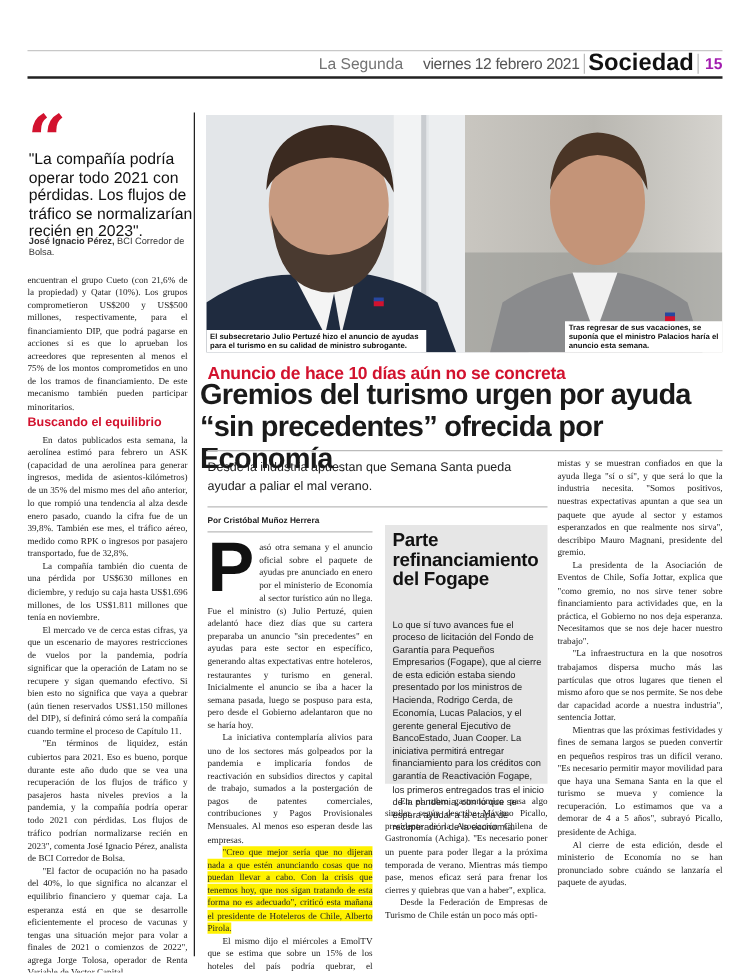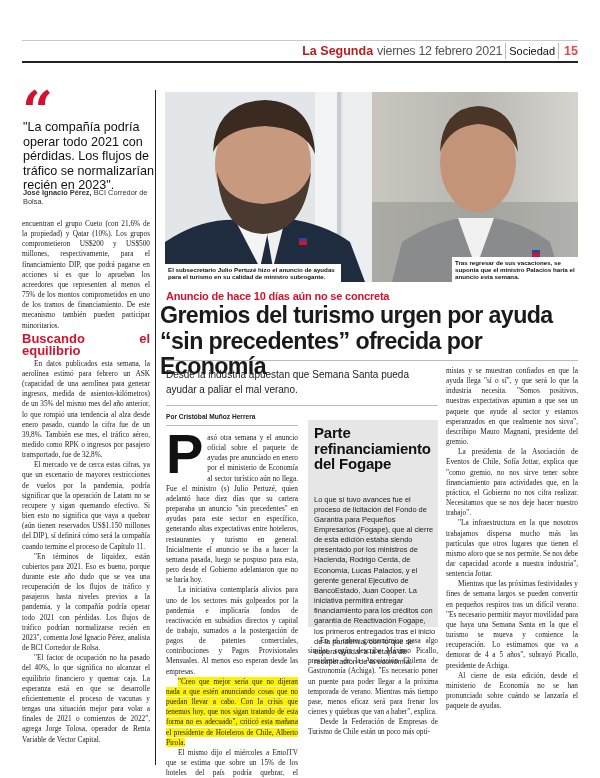--- a/index.html
+++ b/index.html
@@ -3,52 +3,52 @@
 <meta charset="utf-8">
 <style>
   html, body { margin: 0; padding: 0; background: #ffffff; }
   body { width: 600px; height: 778px; position: relative; overflow: hidden; font-family: "Liberation Serif", serif; color: #1a1a1a; }
   .abs { position: absolute; }
 
   
   .hdr-topline { left: 22px; top: 40px; width: 556px; height: 1px; background: #c8c8c8; }
   .hdr-botline { left: 22px; top: 61px; width: 556px; height: 2px; background: #222; }
   .hdr { top: 42px; right: 22px; height: 18px; display: flex; align-items: center; font-family: "Liberation Sans", sans-serif; font-size: 12.5px; white-space: nowrap; }
-  .hdr .brand { color: #b91c1c; font-weight: bold; }
-  .hdr .date { color: #555; margin-left: 4px; letter-spacing: -0.3px; }
+  .hdr .brand { color: #737373; font-weight: normal; }
+  .hdr .date { color: #555; margin-left: 16px; letter-spacing: -0.3px; }
   .hdr .sep { width: 1px; height: 16px; background: #bbb; margin: 0 3px 0 3px; }
-  .hdr .section { color: #111; font-weight: normal; font-size: 11px; }
-  .hdr .page { color: #ef4444; font-weight: bold; margin-left: 2px; }
+  .hdr .section { color: #111; font-weight: bold; font-size: 19px; }
+  .hdr .page { color: #a21caf; font-weight: bold; margin-left: 2px; }
 
   
   .vrule { left: 155px; top: 90px; width: 1px; height: 675px; background: #222; }
 
   
   .qmark { left: 22px; top: 84px; font-family: "DejaVu Serif", serif; font-weight: bold; font-size: 54px; line-height: 54px; color: #d2122e; letter-spacing: -6px; }
   .quote-text { left: 23px; top: 120px; width: 132px; font-family: "Liberation Sans", sans-serif; font-size: 12.6px; line-height: 14.5px; color: #111; }
   .quote-attr { left: 23px; top: 188px; width: 132px; font-family: "Liberation Sans", sans-serif; font-size: 7.4px; line-height: 9px; color: #333; }
   .quote-attr b { font-weight: bold; margin-top: 20px; }
 
   
   .bodytext { font-family: "Liberation Serif", serif; font-size: 7.3px; line-height: 10.15px; text-align: justify; color: #222; hyphens: auto; }
   .bodytext p { margin: 0; text-indent: 12px; }
   .bodytext p.noindent { text-indent: 0; }
-  .subhead { font-family: "Liberation Sans", sans-serif; font-weight: bold; color: #d2122e; font-size: 13px; line-height: 12px; margin: 2px 0 2px 0; text-indent: 0 !important; }
+  .subhead { font-family: "Liberation Sans", sans-serif; font-weight: bold; color: #d2122e; font-size: 10px; line-height: 12px; margin: 2px 0 2px 0; text-indent: 0 !important; }
 
   .col1 { left: 22px; top: 219px; width: 128px; }
 
   
   .photo { overflow: hidden; }
   .photo1 { left: 165px; top: 92px; width: 258px; height: 190px; background: linear-gradient(90deg, #dcdfe3 0%, #eef0f2 55%, #d7dadd 80%, #f4f5f6 100%); }
   .photo2 { left: 372px; top: 92px; width: 206px; height: 190px; }
   .photo2 { left: 372px; }
   .caption { position: absolute; background: #fff; font-family: "Liberation Sans", sans-serif; font-weight: bold; font-size: 6.2px; line-height: 7px; color: #111; padding: 2px 3px 2px 3px; }
 
   
-  .kicker { left: 166px; top: 290px; font-family: "Liberation Sans", sans-serif; font-weight: bold; color: #d2122e; font-size: 11px; letter-spacing: -0.2px; white-space: nowrap; }
+  .kicker { left: 166px; top: 290px; font-family: "Liberation Sans", sans-serif; font-weight: bold; color: #d2122e; font-size: 14px; letter-spacing: -0.2px; white-space: nowrap; }
   .headline { left: 148px; top: 303px; width: 430px; font-family: "Liberation Sans", sans-serif; font-weight: bold; color: #1a1a1a; font-size: 23.2px; line-height: 25.5px; letter-spacing: -0.6px; margin-left: 12px; }
   .hl-rule { left: 166px; top: 360px; width: 412px; height: 1px; background: #bbb; }
   .deck { left: 166px; top: 368px; width: 262px; font-family: "Liberation Sans", sans-serif; font-size: 10px; line-height: 14.5px; color: #222; }
   .deck-rule { left: 166px; top: 405px; width: 272px; height: 1px; background: #bbb; }
 
   .byline { left: 166px; top: 413px; font-family: "Liberation Sans", sans-serif; font-weight: bold; font-size: 6.6px; color: #222; white-space: nowrap; }
   .byline-rule { left: 166px; top: 425px; width: 132px; height: 1px; background: #bbb; }
 
   .col2 { left: 166px; top: 433px; width: 132px; }
   .dropcap { float: left; font-family: "Liberation Sans", sans-serif; font-weight: bold; font-size: 56px; line-height: 40px; height: 40px; margin: 1px 4px 0 0; color: #111; }
@@ -82,20 +82,21 @@
 <div class="abs quote-text">"La compañía podría operar todo 2021 con pérdidas. Los flujos de tráfico se normalizarían recién en 2023".</div>
 <div class="abs quote-attr">
   <b>José Ignacio Pérez,</b>
   <span>BCI Corredor de Bolsa.</span>
 </div>
 
 <div class="abs bodytext col1">
   <p class="noindent">encuentran el grupo Cueto (con 21,6% de la propiedad) y Qatar (10%). Los grupos comprometieron US$200 y US$500 millones, respectivamente, para el financiamiento DIP, que podrá pagarse en acciones si es que lo aprueban los acreedores que representen al menos el 75% de los montos comprometidos en uno de los tramos de financiamiento. De este mecanismo también pueden participar minoritarios.</p>
   <div class="subhead">Buscando el equilibrio</div>
   <p>En datos publicados esta semana, la aerolínea estimó para febrero un ASK (capacidad de una aerolínea para generar ingresos, medida de asientos-kilómetros) de un 35% del mismo mes del año anterior, lo que rompió una tendencia al alza desde enero pasado, cuando la cifra fue de un 39,8%. También ese mes, el tráfico aéreo, medido como RPK o ingresos por pasajero transportado, fue de 32,8%.</p>
+  <p>La compañía también dio cuenta de una pérdida por US$630 millones en diciembre, y redujo su caja hasta US$1.696 millones, de los US$1.811 millones que tenía en noviembre.</p>
   <p>El mercado ve de cerca estas cifras, ya que un escenario de mayores restricciones de vuelos por la pandemia, podría significar que la operación de Latam no se recupere y sigan quemando efectivo. Si bien esto no significa que vaya a quebrar (aún tienen reservados US$1.150 millones del DIP), sí definirá cómo será la compañía cuando termine el proceso de Capítulo 11.</p>
   <p>"En términos de liquidez, están cubiertos para 2021. Eso es bueno, porque durante este año dudo que se vea una recuperación de los flujos de tráfico y pasajeros hasta niveles previos a la pandemia, y la compañía podría operar todo 2021 con pérdidas. Los flujos de tráfico podrían normalizarse recién en 2023", comenta José Ignacio Pérez, analista de BCI Corredor de Bolsa.</p>
   <p>"El factor de ocupación no ha pasado del 40%, lo que significa no alcanzar el equilibrio financiero y quemar caja. La esperanza está en que se desarrolle eficientemente el proceso de vacunas y tengas una situación mejor para volar a finales de 2021 o comienzos de 2022", agrega Jorge Tolosa, operador de Renta Variable de Vector Capital.</p>
 </div>
 
 <div class="abs photo photo1">
   <svg width="258" height="190" viewBox="0 0 258 190">
     <rect x="0" y="0" width="258" height="190" fill="#e3e6e9"></rect>
     <rect x="150" y="0" width="22" height="190" fill="#f2f3f4"></rect>
     <rect x="172" y="0" width="4" height="190" fill="#c9ccd0"></rect>
@@ -154,17 +155,17 @@
   <div class="sidebar-body">Lo que sí tuvo avances fue el proceso de licitación del Fondo de Garantía para Pequeños Empresarios (Fogape), que al cierre de esta edición estaba siendo presentado por los ministros de Hacienda, Rodrigo Cerda, de Economía, Lucas Palacios, y el gerente general Ejecutivo de BancoEstado, Juan Cooper. La iniciativa permitirá entregar financiamiento para los créditos con garantía de Reactivación Fogape, los primeros entregados tras el inicio de la pandemia, con lo que se espera ayudar a la etapa de recuperación de la economía.</div>
 </div>
 
 <div class="abs bodytext col3b">
   <p>En el rubro gastronómico pasa algo similar, según describe Máximo Picallo, presidente de la Asociación Chilena de Gastronomía (Achiga). "Es necesario poner un puente para poder llegar a la próxima temporada de verano. Mientras más tiempo pase, menos eficaz será para frenar los cierres y quiebras que van a haber", explica.</p>
   <p>Desde la Federación de Empresas de Turismo de Chile están un poco más opti-</p>
 </div>
 
 <div class="abs bodytext col4">
   <p class="noindent">mistas y se muestran confiados en que la ayuda llega "sí o sí", y que será lo que la industria necesita. "Somos positivos, nuestras expectativas apuntan a que sea un paquete que ayude al sector y estamos esperanzados en que realmente nos sirva", describipo Mauro Magnani, presidente del gremio.</p>
-  <p>La presidenta de la Asociación de Eventos de Chile, Sofía Jottar, explica que "como gremio, no nos sirve tener sobre financiamiento para actividades que, en la práctica, el Gobierno no nos cifra realizar. Necesitamos que se nos deje hacer nuestro trabajo".</p>
+  <p>La presidenta de la Asociación de Eventos de Chile, Sofía Jottar, explica que "como gremio, no nos sirve tener sobre financiamiento para actividades que, en la práctica, el Gobierno no nos deja esperanza. Necesitamos que se nos deje hacer nuestro trabajo".</p>
   <p>"La infraestructura en la que nosotros trabajamos dispersa mucho más las partículas que otros lugares que tienen el mismo aforo que se nos permite. Se nos debe dar capacidad acorde a nuestra industria", sentencia Jottar.</p>
   <p>Mientras que las próximas festividades y fines de semana largos se pueden convertir en pequeños respiros tras un difícil verano. "Es necesario permitir mayor movilidad para que haya una Semana Santa en la que el turismo se mueva y comience la recuperación. Lo estimamos que va a demorar de 4 a 5 años", subrayó Picallo, presidente de Achiga.</p>
   <p>Al cierre de esta edición, desde el ministerio de Economía no se han pronunciado sobre cuándo se lanzaría el paquete de ayudas.</p>
 </div>
 
 </body></html>

